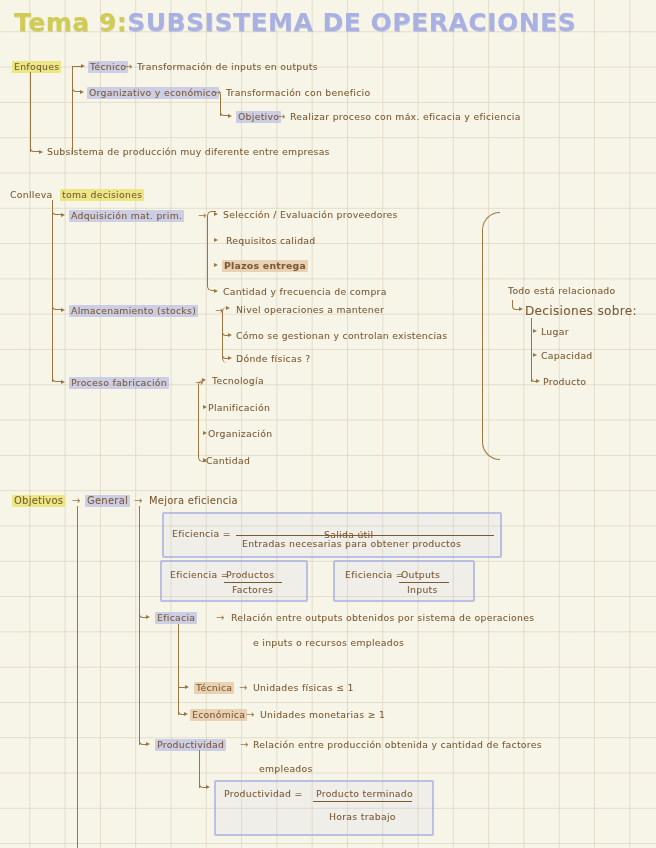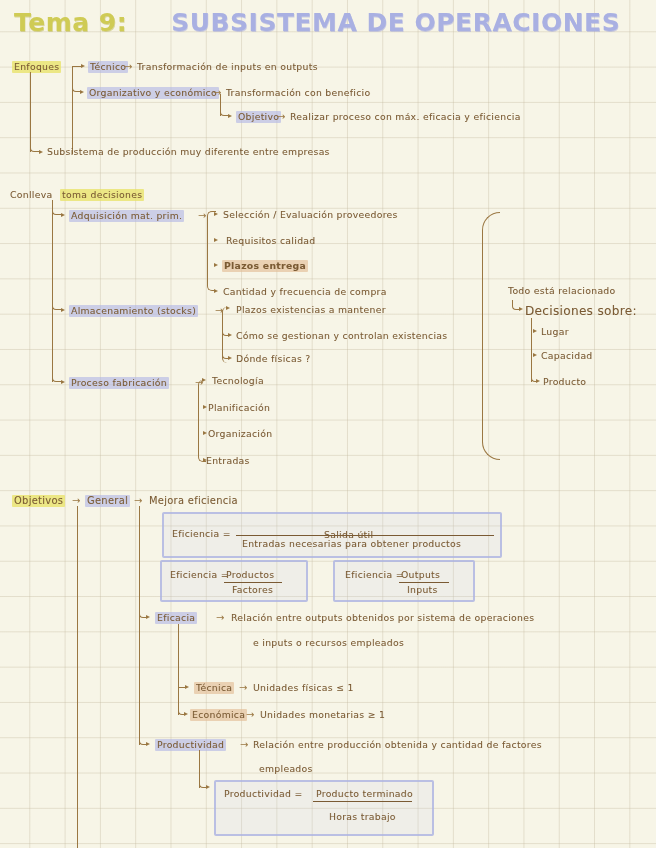--- a/index.html
+++ b/index.html
@@ -61,21 +61,20 @@
     letter-spacing: 0.5px;
     white-space: nowrap;
   }
   .title .t-a {
     color: #cfcb55;
     text-shadow: 0.6px 0.5px 0 rgba(180,176,60,0.45);
   }
   .title .t-b {
     color: #a9b0e2;
     text-shadow: 0.6px 0.5px 0 rgba(150,158,220,0.45);
-    margin-left: 44px;
   }
   
   .vline, .hline {
     position: absolute;
     background: #9a7742;
   }
   .vline { width: 1.3px; }
   .hline { height: 1.3px; }
   .arrowhead {
     position: absolute;
@@ -211,41 +210,41 @@
   </div>
   <div class="arw" style="top:306px;left:215px;">→</div>
 
   <div class="bracket" style="top:307px;left:222px;width:8px;height:56px;border-top:none;border-bottom:none;"></div>
   <div class="arrowhead" style="top:305.5px;left:226px;"></div>
   <div class="elbow" style="top:326px;left:222px;width:7px;height:10px;"></div>
   <div class="arrowhead" style="top:332.5px;left:228px;"></div>
   <div class="elbow" style="top:348px;left:222px;width:7px;height:11px;"></div>
   <div class="arrowhead" style="top:355.5px;left:228px;"></div>
 
-  <div class="ink" style="top:305px;left:236px;">Plazos existencias a mantener</div>
+  <div class="ink" style="top:305px;left:236px;">Nivel operaciones a mantener</div>
   <div class="ink" style="top:331px;left:236px;">Cómo se gestionan y controlan existencias</div>
   <div class="ink" style="top:354px;left:236px;">Dónde físicas ?</div>
 
   <div class="elbow" style="top:372px;left:52px;width:10px;height:10px;"></div>
   <div class="arrowhead" style="top:379.5px;left:61px;"></div>
   <div class="ink" style="top:378px;left:69px;">
     <span class="hl-blue">Proceso fabricación</span>
   </div>
   <div class="arw" style="top:378px;left:195px;">→</div>
 
   <div class="bracket" style="top:380px;left:198px;width:8px;height:82px;border-top:none;"></div>
   <div class="arrowhead" style="top:377.5px;left:202px;"></div>
   <div class="arrowhead" style="top:404.5px;left:203px;"></div>
   <div class="arrowhead" style="top:430.5px;left:203px;"></div>
   <div class="arrowhead" style="top:457.5px;left:203px;"></div>
 
   <div class="ink" style="top:376px;left:212px;">Tecnología</div>
   <div class="ink" style="top:403px;left:208px;">Planificación</div>
   <div class="ink" style="top:429px;left:208px;">Organización</div>
-  <div class="ink" style="top:456px;left:206px;">Entradas</div>
+  <div class="ink" style="top:456px;left:206px;">Cantidad</div>
 
   <div class="brace" style="top:212px;left:482px;height:248px;"></div>
 
   <div class="ink" style="top:286px;left:508px;">Todo está relacionado</div>
   <div class="elbow" style="top:300px;left:512px;width:8px;height:10px;"></div>
   <div class="arrowhead" style="top:306.5px;left:519px;"></div>
   <div class="ink sm" style="top:305px;left:525px;">Decisiones sobre:</div>
 
   <div class="vline" style="top:318px;left:531px;height:64px;"></div>
   <div class="arrowhead" style="top:328.5px;left:533px;"></div>

